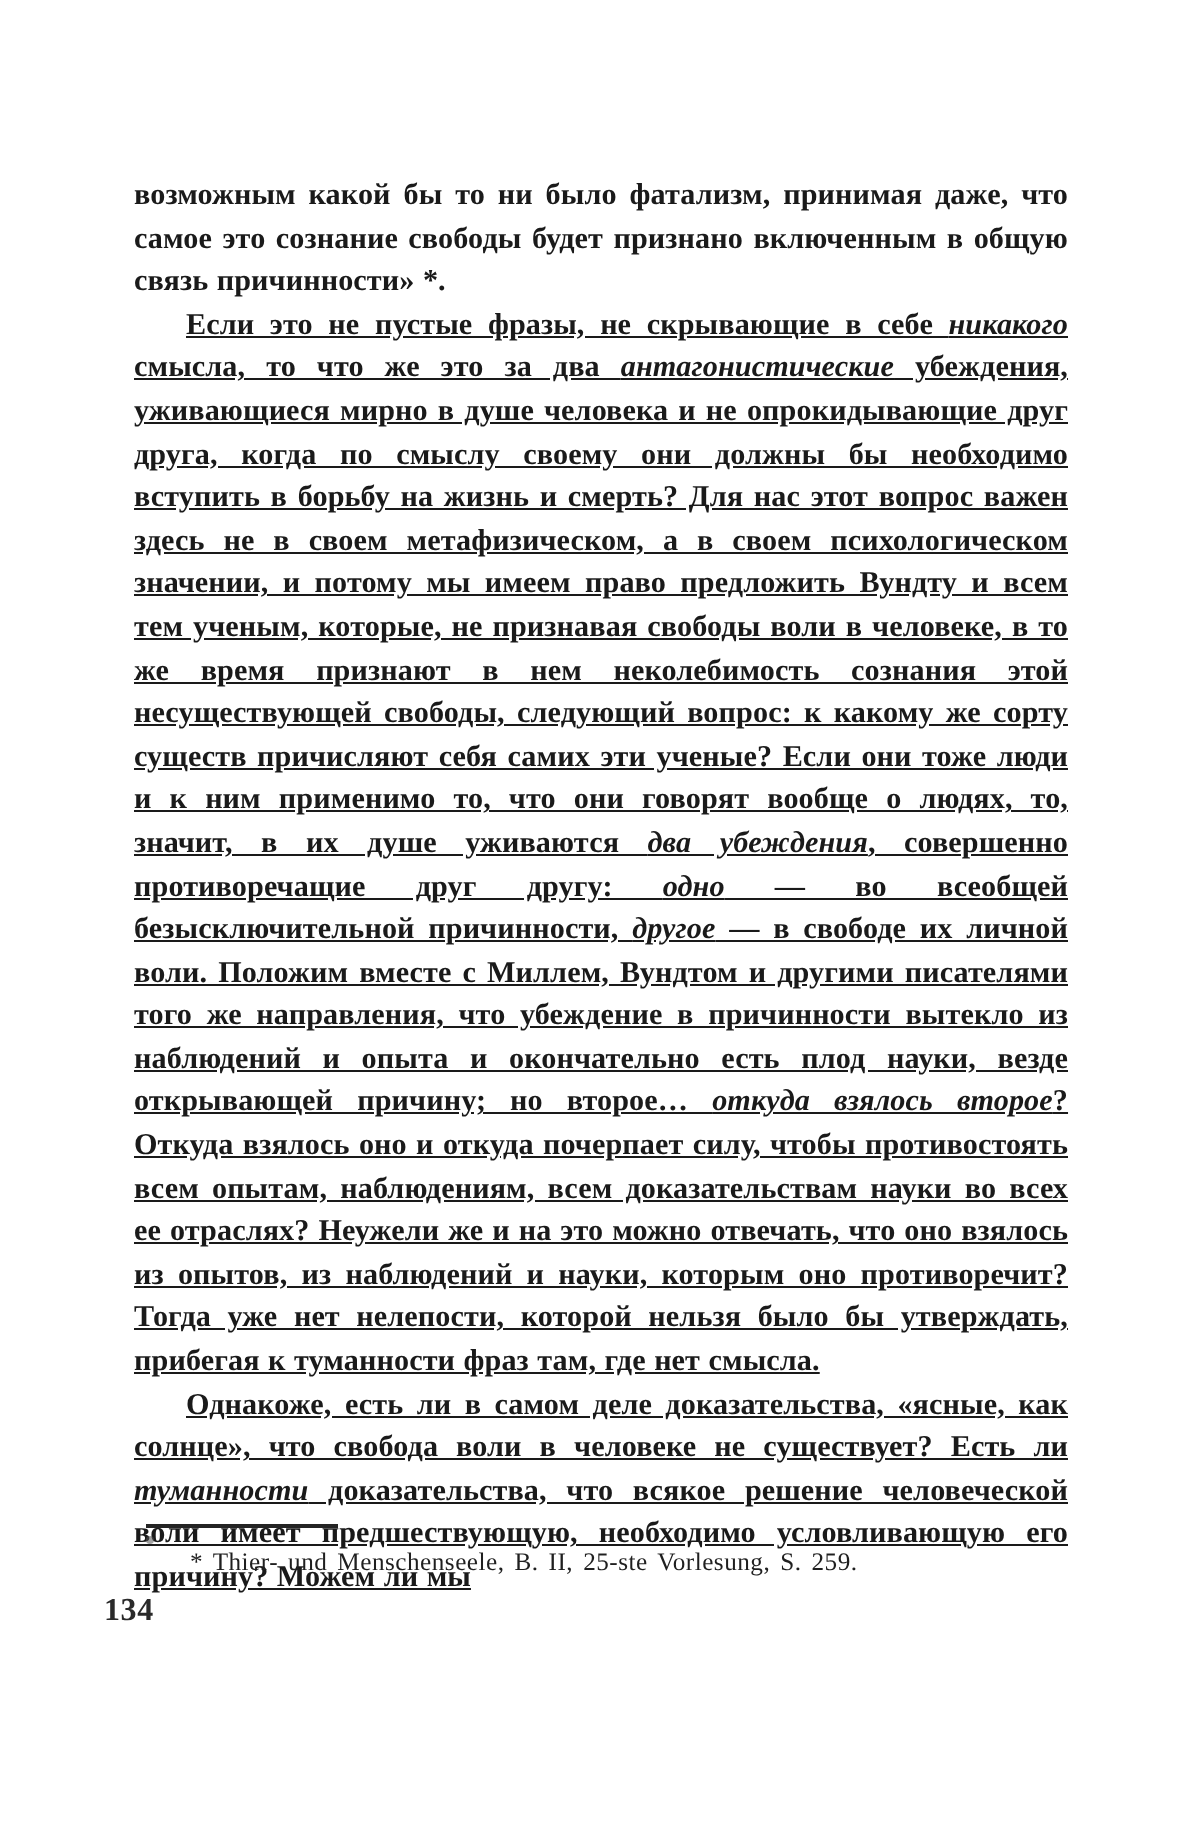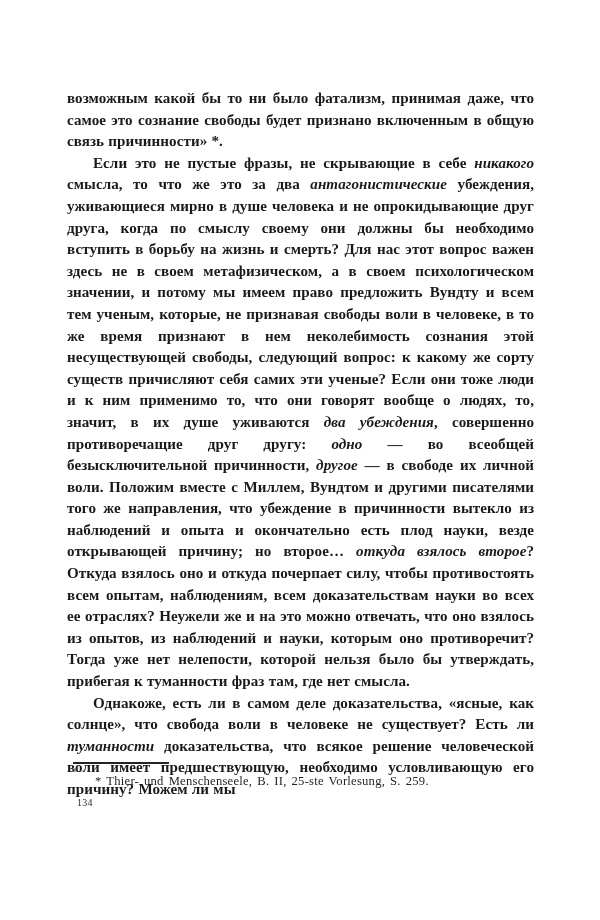--- a/index.html
+++ b/index.html
@@ -38,20 +38,21 @@
     text-align-last: left;
     font-size: 15.1px;
     line-height: 21.6px;
     letter-spacing: 0.05px;
     word-spacing: 0.4px;
     font-weight: 700;
     -webkit-font-smoothing: none;
   }
   p.para.indent {
     text-indent: 26px;
+    text-decoration: underline;
   }
   i.emph {
     font-style: italic;
     font-weight: 700;
   }
   .footnote-area {
     position: absolute;
     left: 67px;
     top: 762px;
     width: 467px;
@@ -77,25 +78,25 @@
     margin: 9px 0 0 0;
     font-size: 12.6px;
     line-height: 16px;
     letter-spacing: 0.25px;
     word-spacing: 1.6px;
     text-indent: 28px;
     color: #1f1f1f;
   }
   .folio {
     position: absolute;
-    left: 77px;
+    left: 52px;
     top: 797px;
-    font-size: 10px;
+    font-size: 16px;
     letter-spacing: 0.3px;
-    font-weight: 400;
+    font-weight: 700;
     color: #2a2a2a;
   }
 </style>
 </head>
 <body>
 
 <div class="page">
   <div class="scan-tint"></div>
 
   <div class="textblock">

